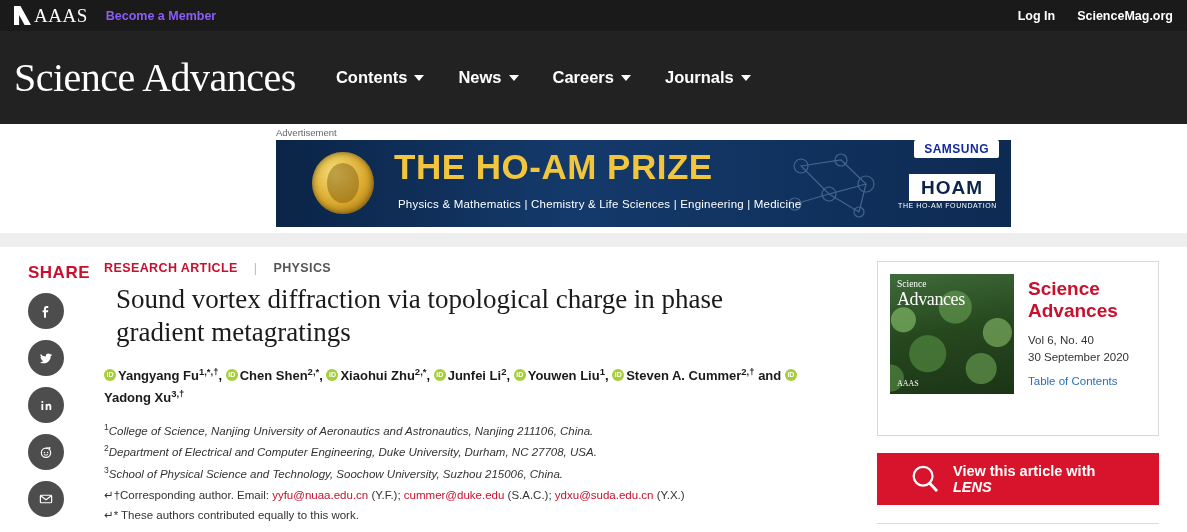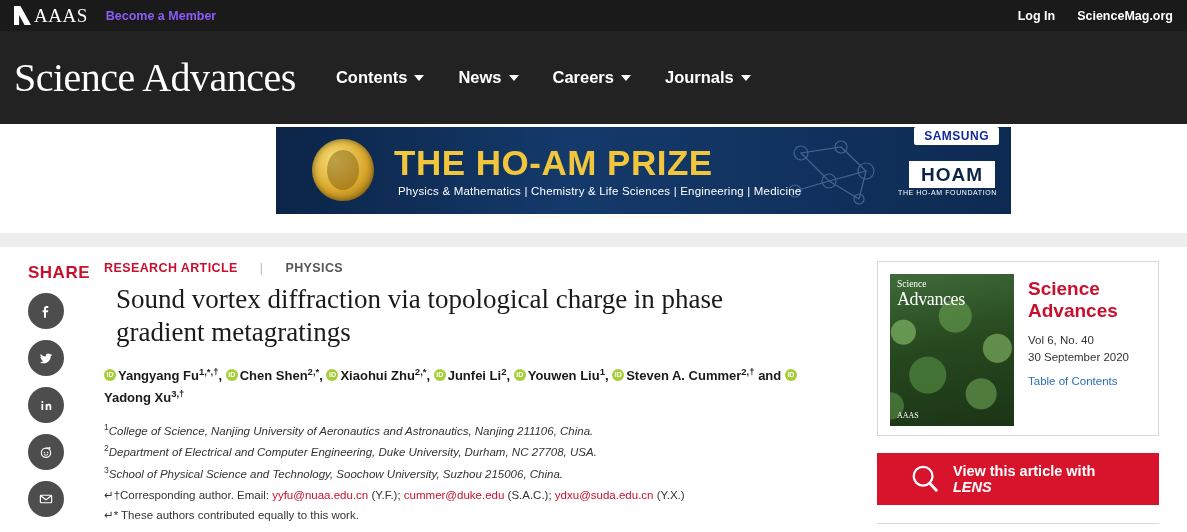--- a/index.html
+++ b/index.html
@@ -133,21 +133,21 @@
   .ad-medal::after {
     content: "";
     position: absolute;
     left: 15px; top: 11px;
     width: 32px; height: 40px;
     border-radius: 50%;
     background: rgba(120,85,10,.45);
   }
   .ad-title {
     position: absolute;
-    left: 118px; top: 16px;
+    left: 118px; top: 7px;
     font-family: "Liberation Sans", sans-serif;
     font-weight: bold;
     font-size: 35px;
     color: #f2c63c;
     letter-spacing: 0.5px;
   }
   .ad-sub {
     position: absolute;
     left: 122px; top: 58px;
     font-size: 11.5px;
@@ -229,21 +229,21 @@
     padding-right: 24px;
     min-width: 0;
   }
   .kicker {
     font-size: 12.5px;
     font-weight: bold;
     letter-spacing: .4px;
     margin-bottom: 8px;
     display: flex;
     align-items: center;
-    gap: 22px;
+    gap: 16px;
   }
   .kicker .research { color: #c8102e; }
   .kicker .divider { color: #bbb; font-weight: normal; }
   .kicker .topic { color: #555; }
 
   .article-title {
     font-family: Liberation Serif, serif;
     font-size: 27px;
     line-height: 1.22;
     font-weight: normal;
@@ -306,21 +306,21 @@
   .issue-card {
     border: 1px solid #d8d8d8;
     background: #ffffff;
     display: flex;
     padding: 12px;
     gap: 14px;
     height: 175px;
   }
   .cover {
     width: 124px;
-    height: 152px;
+    height: 120px;
     flex: none;
     background: linear-gradient(170deg, #3f6b3a 0%, #27491f 45%, #1b3416 100%);
     position: relative;
     overflow: hidden;
   }
   .cover::after {
     content: "";
     position: absolute;
     left: -15%; top: 12%;
     width: 130%; height: 88%;
@@ -420,20 +420,21 @@
       <span class="caret"></span>
     </div>
     <div class="nav-item">
       <span>Journals</span>
       <span class="caret"></span>
     </div>
   </div>
 </div>
 
 <div class="ad-region">
+  <div class="ad-label">Advertisement</div>
   <div class="ad-banner">
     <div class="ad-medal"></div>
     <svg class="ad-molecule" viewBox="0 0 120 78">
       <g stroke="#9ec7e8" stroke-width="1.2" fill="none">
         <circle cx="30" cy="20" r="7"></circle>
           <circle cx="70" cy="14" r="6"></circle>
         <circle cx="95" cy="38" r="8"></circle>
           <circle cx="58" cy="48" r="7"></circle>
         <circle cx="24" cy="58" r="6"></circle>
           <circle cx="88" cy="66" r="5"></circle>

